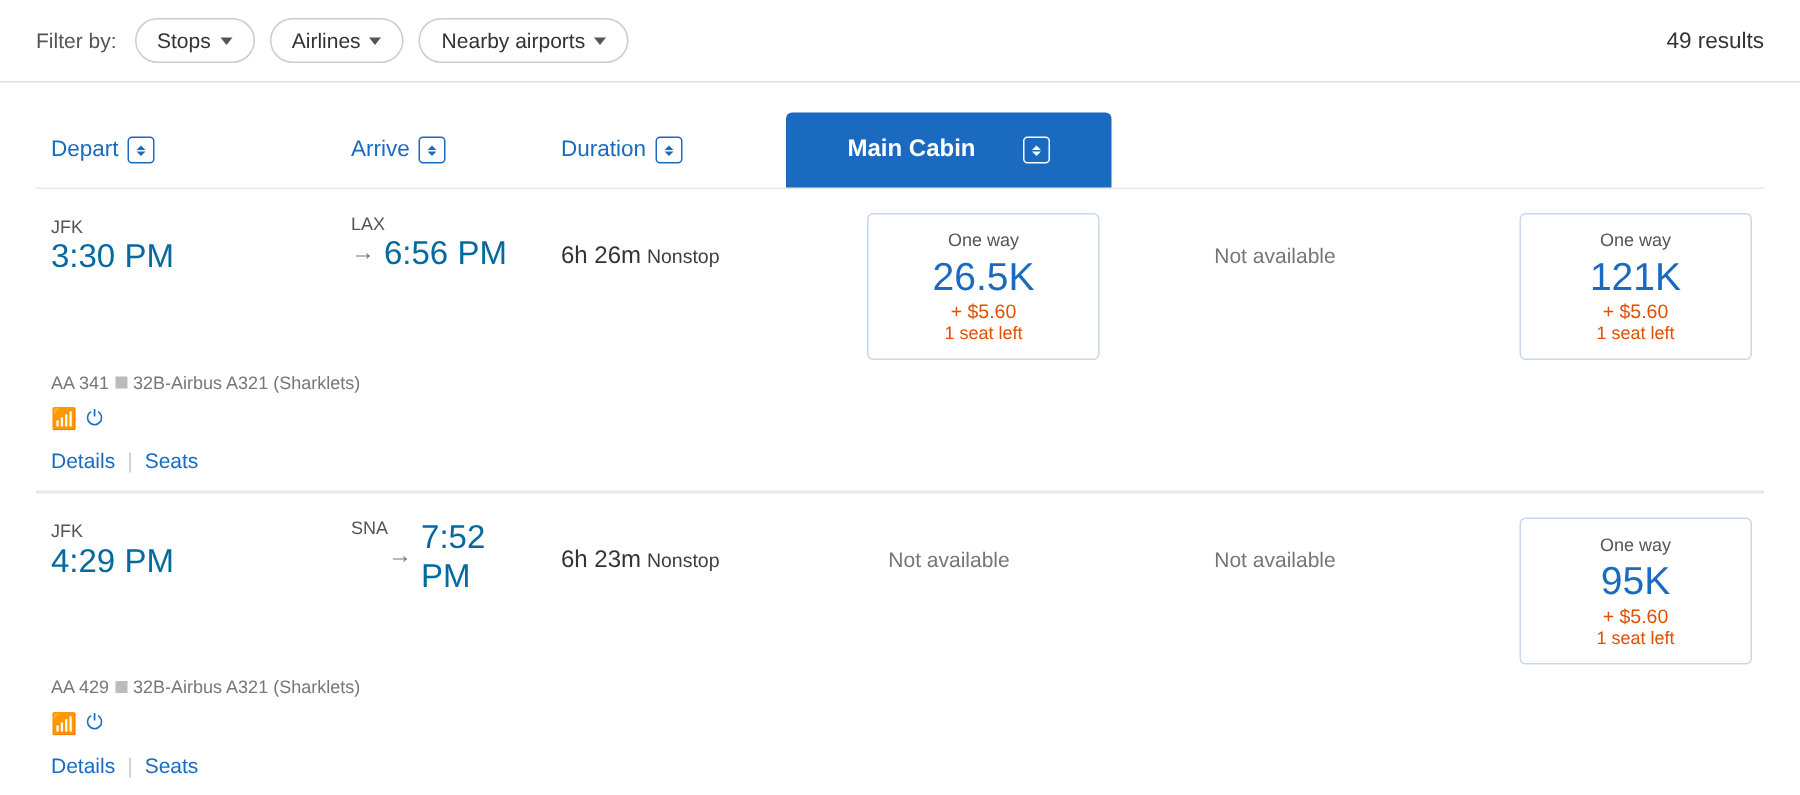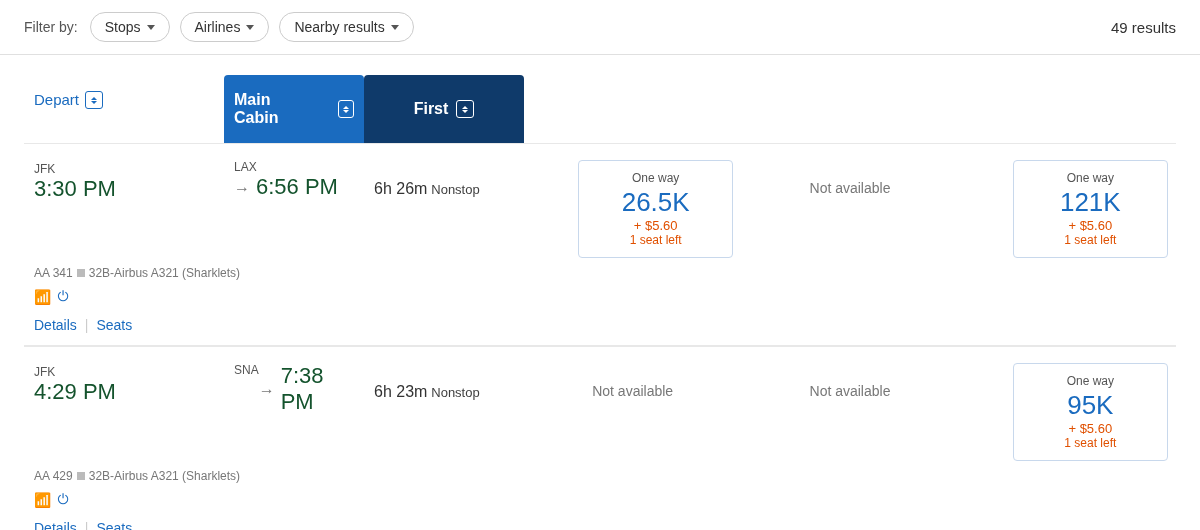--- a/index.html
+++ b/index.html
@@ -132,21 +132,21 @@
       padding: 16px 0 8px 0;
       align-items: start;
     }
     .airport-code {
       font-size: 12px;
       color: #555;
     }
     .time-large {
       font-size: 22px;
       font-weight: 400;
-      color: #14532d;
+      color: #0369a1;
     }
     .duration-time {
       font-size: 16px;
       color: #333;
       font-weight: 400;
     }
     .nonstop {
       font-size: 13px;
       color: #404040;
     }
@@ -259,45 +259,52 @@
   <span class="filter-label">Filter by:</span>
   <button class="filter-btn">
     <span>Stops</span>
     <span class="chevron-down"></span>
   </button>
   <button class="filter-btn">
     <span>Airlines</span>
     <span class="chevron-down"></span>
   </button>
   <button class="filter-btn">
-    <span>Nearby results</span>
+    <span>Nearby airports</span>
     <span class="chevron-down"></span>
   </button>
   <span class="results-count">49 results</span>
 </div>
 
 <div class="main-content">
 
   <div class="column-headers">
     <div class="col-header">
       <span>Depart</span>
       <span class="sort-icon">
         <span class="sort-arrow-up"></span>
         <span class="sort-arrow-down"></span>
       </span>
     </div>
+    <div class="col-header">
+      <span>Arrive</span>
+      <span class="sort-icon">
+        <span class="sort-arrow-up"></span>
+        <span class="sort-arrow-down"></span>
+      </span>
+    </div>
+    <div class="col-header">
+      <span>Duration</span>
+      <span class="sort-icon">
+        <span class="sort-arrow-up"></span>
+        <span class="sort-arrow-down"></span>
+      </span>
+    </div>
     <div class="col-header-cabin cabin-main">
       <span>Main Cabin</span>
-      <span class="sort-icon-white">
-        <span class="sort-arrow-up-white"></span>
-        <span class="sort-arrow-down-white"></span>
-      </span>
-    </div>
-    <div class="col-header-cabin cabin-first">
-      <span>First</span>
       <span class="sort-icon-white">
         <span class="sort-arrow-up-white"></span>
         <span class="sort-arrow-down-white"></span>
       </span>
     </div>
   </div>
 
   <div id="flights-container">
       <div class="flight-row">
     <div class="col-depart">
@@ -363,21 +370,21 @@
   </div>
       <div class="flight-row">
     <div class="col-depart">
       <span class="airport-code">JFK</span><br>
       <span class="time-large">4:29 PM</span>
     </div>
     <div style="display:flex;flex-direction:row;padding:0 10px;">
       <span class="airport-code">SNA</span>
       <div style="display:flex;align-items:center;gap:6px;">
         <span style="color:#777;font-size:16px;">→</span>
-        <span class="time-large">7:38 PM</span>
+        <span class="time-large">7:52 PM</span>
       </div>
     </div>
     <div class="col-duration">
       <span style="height:20px;display:block;"></span>
       <span class="duration-time">6h 23m</span>
       <span class="nonstop">Nonstop</span>
     </div>
 
     <div class="not-available">Not available</div>
 

